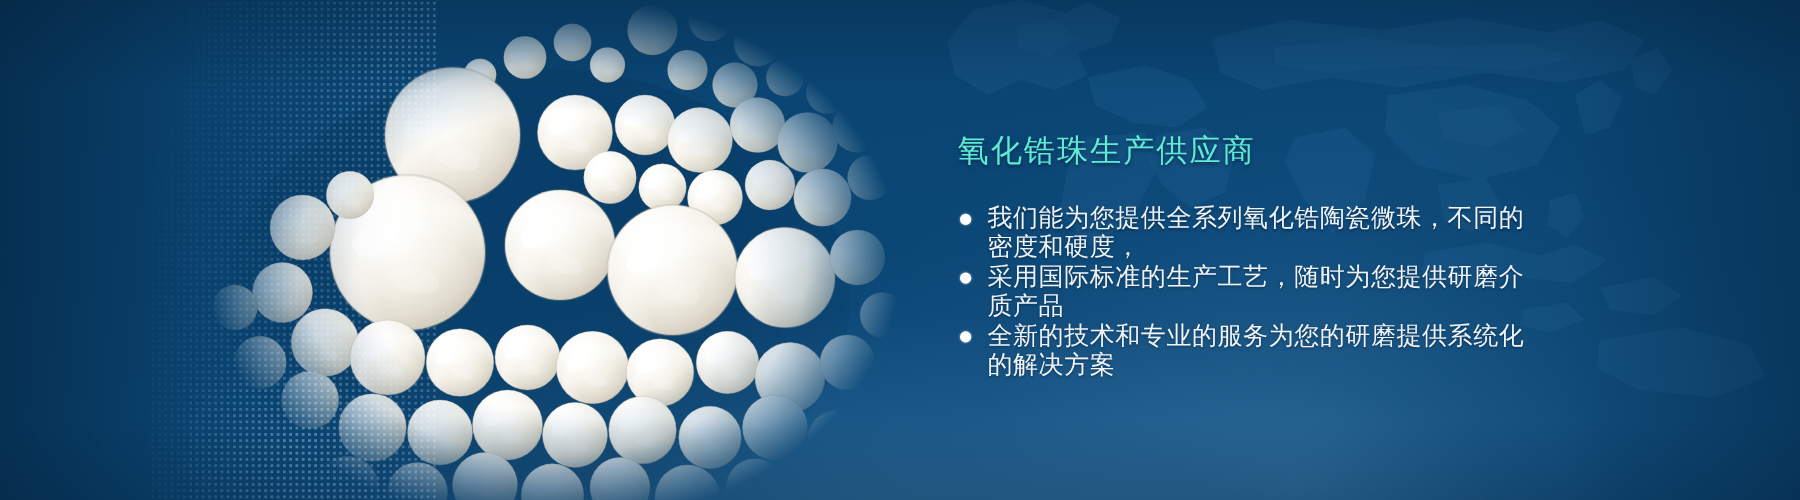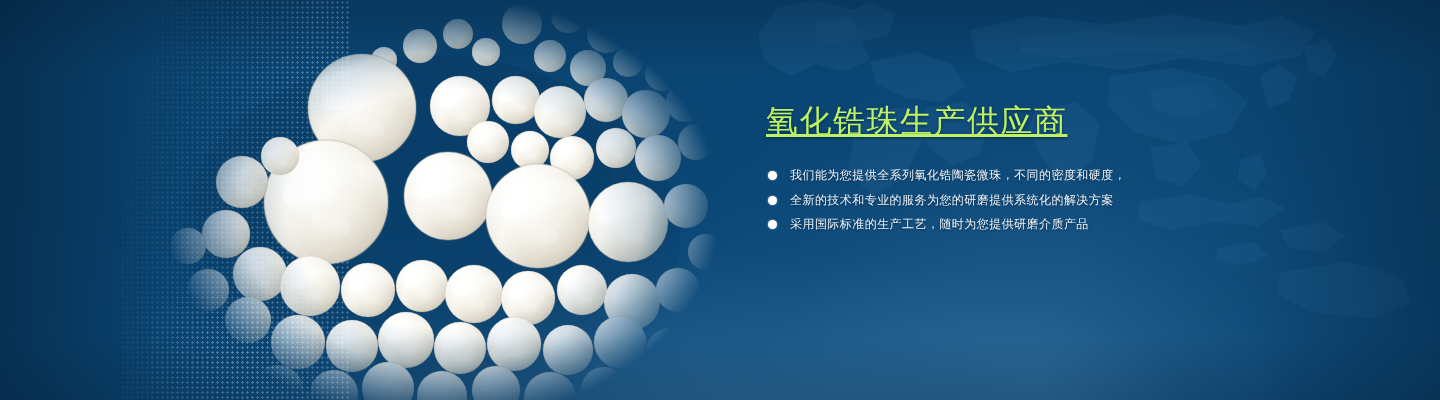--- a/index.html
+++ b/index.html
@@ -88,40 +88,39 @@
   .beads svg { width: 100%; height: 100%; display: block; }
 
   
   .content {
     position: absolute;
     left: 764px;
     top: 104px;
     width: 470px;
   }
   .headline {
-    color: #bef264;
-    font-size: 32px;
+    color: #5eead4;
+    font-size: 25px;
     line-height: 34px;
     letter-spacing: 1.5px;
     font-weight: 400;
     margin: 0 0 26px 2px;
     text-shadow: 0 1px 3px rgba(0,20,45,0.55);
     white-space: nowrap;
-    text-decoration: underline;
   }
   .bullets {
     list-style: none;
     margin: 0;
     padding: 0;
   }
   .bullet-item {
     position: relative;
     padding-left: 26px;
     color: #f0f4f8;
-    font-size: 12px;
+    font-size: 20px;
     line-height: 22.5px;
     letter-spacing: 0.45px;
     margin-bottom: 2px;
     text-shadow: 0 1px 2px rgba(0,18,40,0.5);
   }
   .bullet-dot {
     position: absolute;
     left: 4px;
     top: 7px;
     width: 9px;
@@ -312,22 +311,22 @@
   <div class="content">
     <h1 class="headline">氧化锆珠生产供应商</h1>
 
     <ul class="bullets">
       <li class="bullet-item">
         <span class="bullet-dot"></span>
         <span class="bullet-line">我们能为您提供全系列氧化锆陶瓷微珠，不同的密度和硬度，</span>
       </li>
       <li class="bullet-item">
         <span class="bullet-dot"></span>
-        <span class="bullet-line">全新的技术和专业的服务为您的研磨提供系统化的解决方案</span>
+        <span class="bullet-line">采用国际标准的生产工艺，随时为您提供研磨介质产品</span>
       </li>
       <li class="bullet-item">
         <span class="bullet-dot"></span>
-        <span class="bullet-line">采用国际标准的生产工艺，随时为您提供研磨介质产品</span>
+        <span class="bullet-line">全新的技术和专业的服务为您的研磨提供系统化的解决方案</span>
       </li>
     </ul>
   </div>
 
 </div>
 
 </body></html>

